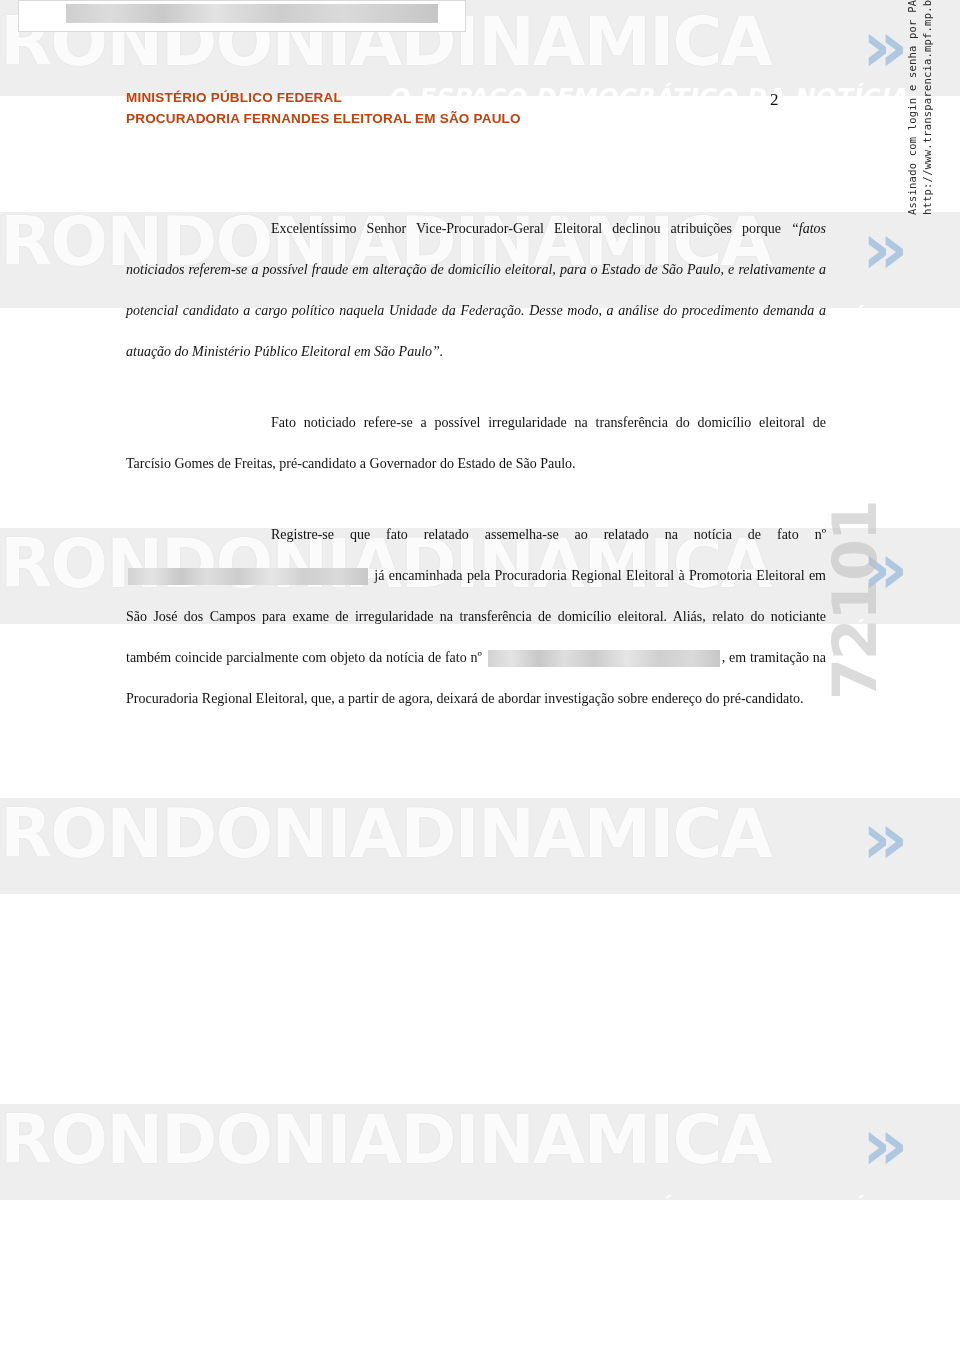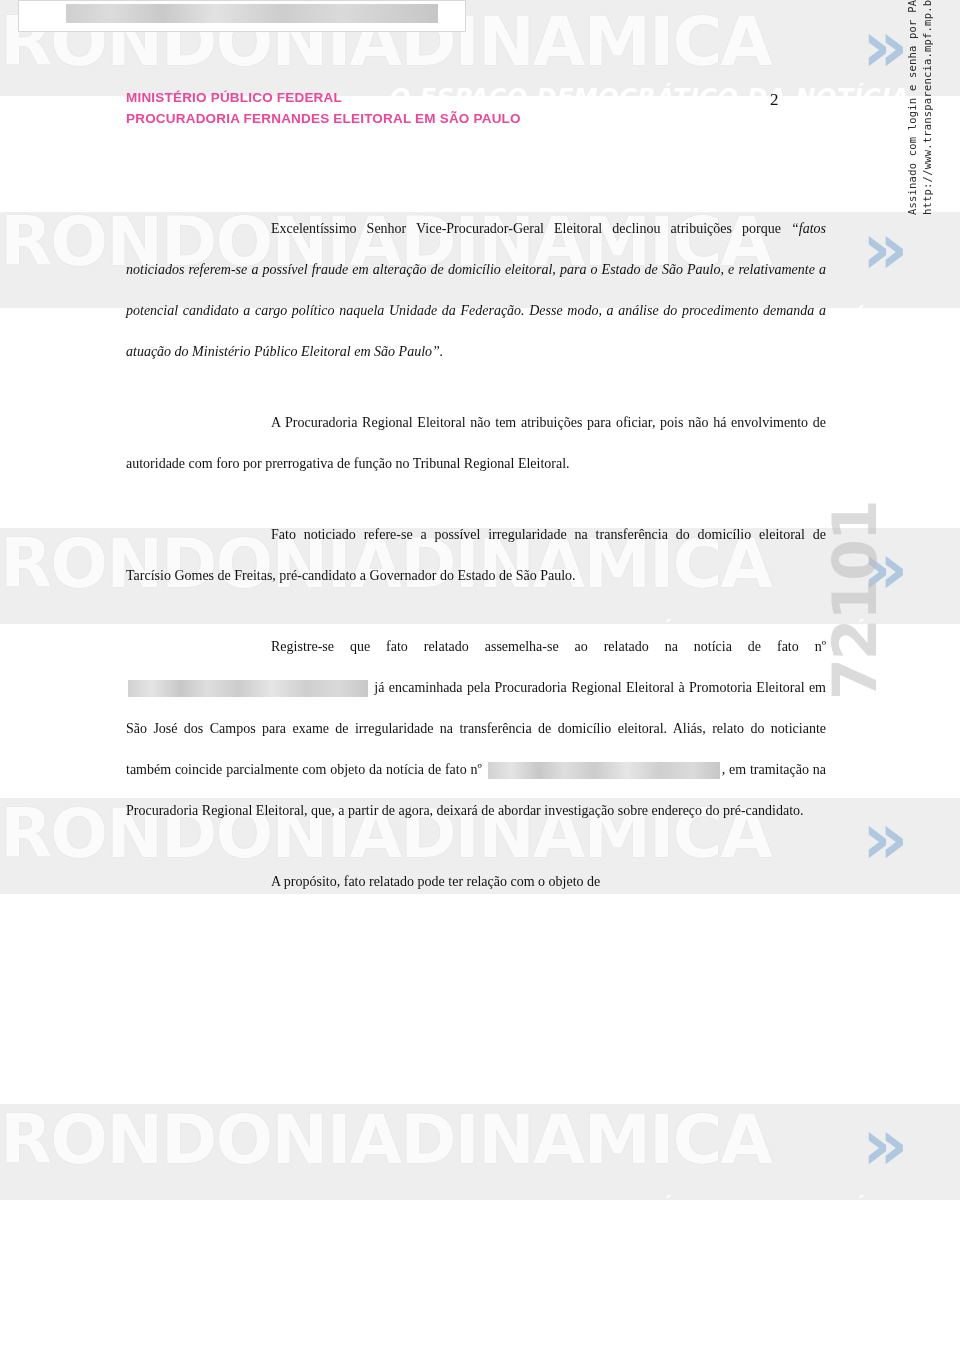--- a/index.html
+++ b/index.html
@@ -92,21 +92,21 @@
   
   .doc-header {
     position: absolute;
     top: 88px;
     left: 126px;
     z-index: 8;
     font-family: "Liberation Sans", sans-serif;
     font-weight: 700;
     font-size: 13.5px;
     letter-spacing: 0.2px;
-    color: #ec4899;
+    color: #c2410c;
     line-height: 1.55;
   }
   .page-number {
     position: absolute;
     top: 90px;
     left: 770px;
     z-index: 8;
     font-family: "Liberation Serif", serif;
     font-size: 17px;
     color: #111;
@@ -213,27 +213,25 @@
   <div class="doc-header">
     <div>MINISTÉRIO PÚBLICO FEDERAL</div>
     <div>PROCURADORIA FERNANDES ELEITORAL EM SÃO PAULO</div>
   </div>
   <div class="page-number">2</div>
 
   <div class="body-text">
 
     <p class="para italic-quote"><span>Excelentíssimo Senhor Vice-Procurador-Geral Eleitoral declinou atribuições porque </span><i>“fatos noticiados referem-se a possível fraude em alteração de domicílio eleitoral, para o Estado de São Paulo, e relativamente a potencial candidato a cargo político naquela Unidade da Federação. Desse modo, a análise do procedimento demanda a atuação do Ministério Público Eleitoral em São Paulo”.</i></p>
 
-    <p class="para">A Procuradoria Regional Eleitoral não tem atribuições para oficiar, pois não há envolvimento de autoridade com foro por prerrogativa de função no Tribunal Regional Eleitoral.</p>
 
     <p class="para">Fato noticiado refere-se a possível irregularidade na transferência do domicílio eleitoral de Tarcísio Gomes de Freitas, pré-candidato a Governador do Estado de São Paulo.</p>
 
     <p class="para"><span>Registre-se que fato relatado assemelha-se ao relatado na notícia de fato nº </span><span class="redact-inline redact-a"></span><span> já encaminhada pela Procuradoria Regional Eleitoral à Promotoria Eleitoral em São José dos Campos para exame de irregularidade na transferência de domicílio eleitoral. Aliás, relato do noticiante também coincide parcialmente com objeto da notícia de fato nº </span><span class="redact-inline redact-b"></span><span>, em tramitação na Procuradoria Regional Eleitoral, que, a partir de agora, deixará de abordar investigação sobre endereço do pré-candidato.</span></p>
 
-    <p class="para" style="text-align:left;">A propósito, fato relatado pode ter relação com o objeto de</p>
   </div>
 
   <div class="big-num">72101</div>
 
   <div class="sig-vertical">
     <div>Assinado com login e senha por PAULA BAJER FERNANDES MARTINS DA COSTA, em 20/06/2022 19:34. Para verificar a autenticidade acesse</div>
     <div>http://www.transparencia.mpf.mp.br/validacaodocumento. Chave 7542 5ee6.62bddc90.875d0ebe.32379254</div>
   </div>
 
 </div>

